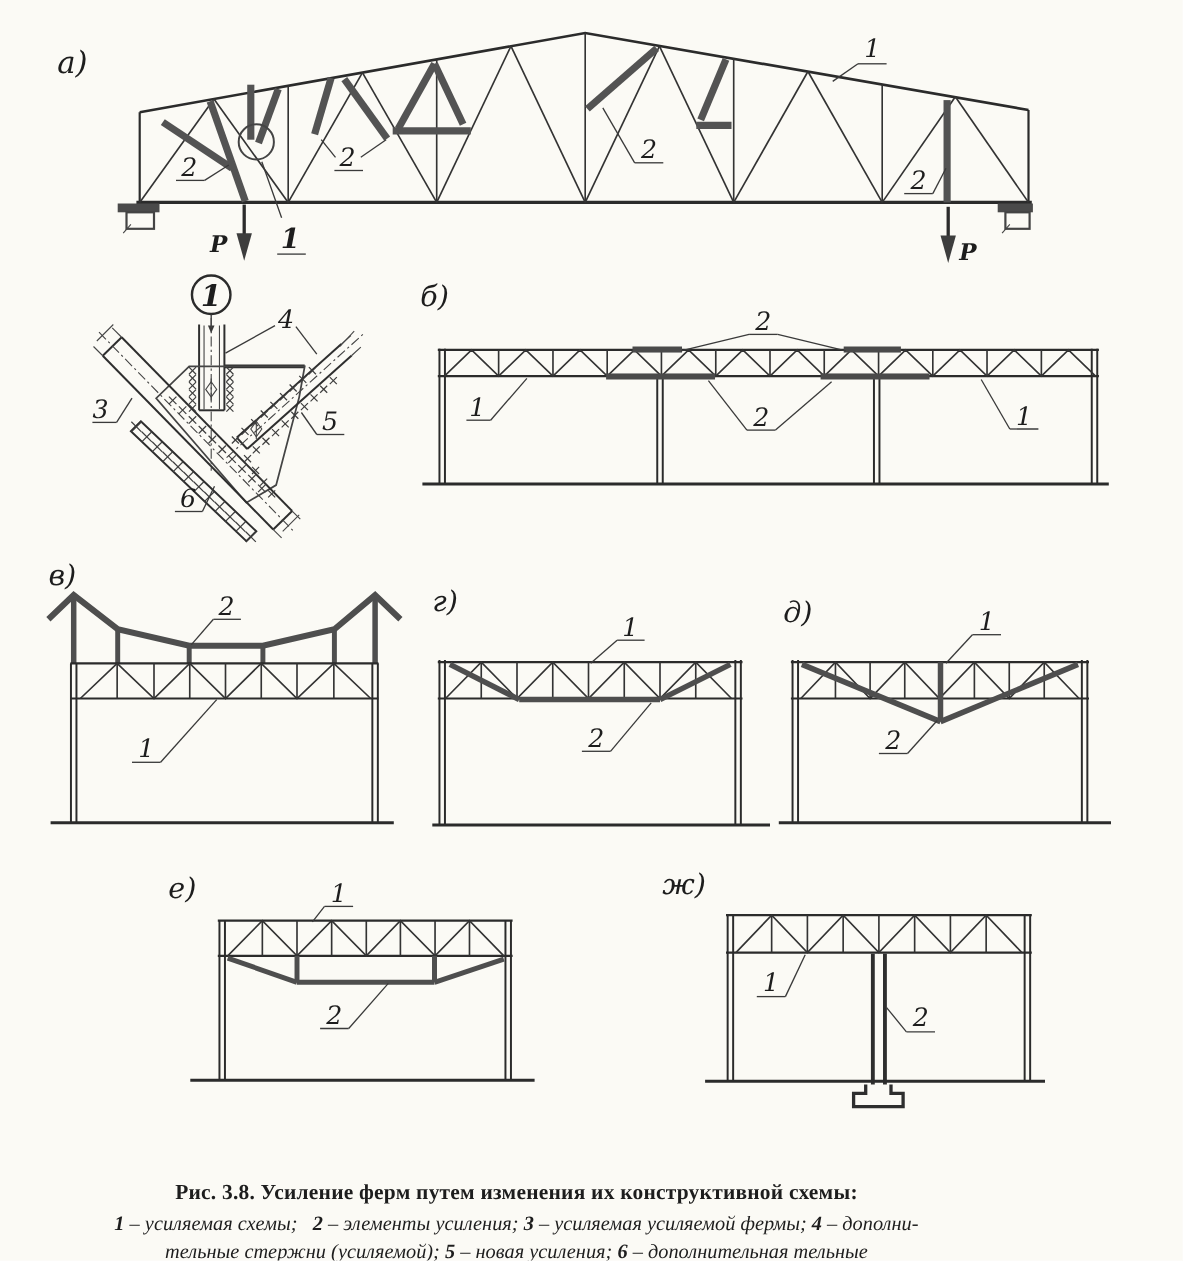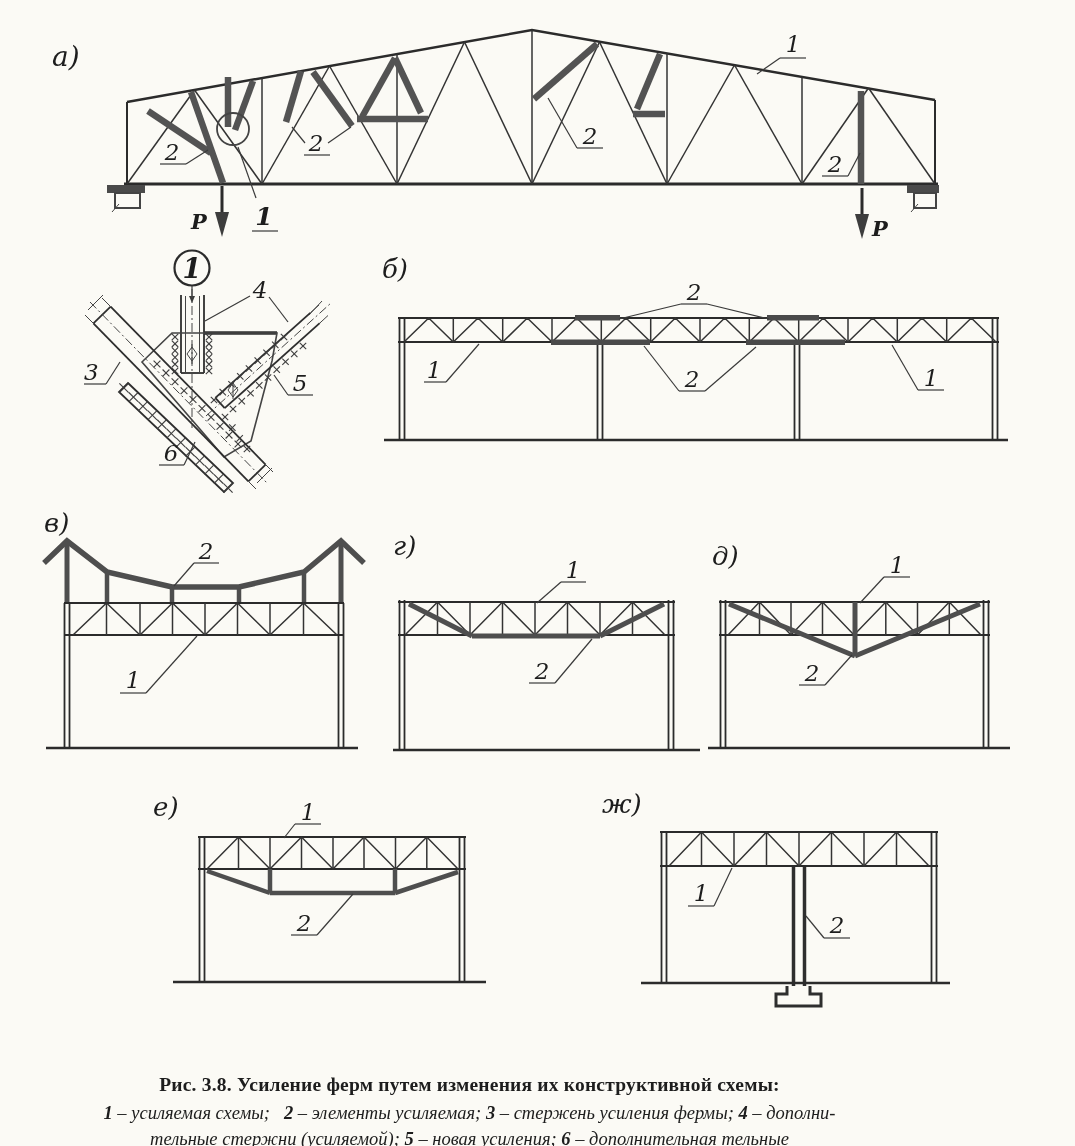--- a/index.html
+++ b/index.html
@@ -499,19 +499,19 @@
         <line class="ld" x1="714" y1="906" x2="732" y2="868"></line>
     <text class="num" x="837" y="933" text-anchor="middle">2</text>
     <line class="ld" x1="824" y1="938" x2="850" y2="938"></line>
         <line class="ld" x1="824" y1="938" x2="806" y2="916"></line>
   </g>
 </svg>
 
 <div class="caption">
   <div class="cap-title">Рис. 3.8. Усиление ферм путем изменения их конструктивной схемы:</div>
   <div class="legend">
-    <span><span class="lnum">1</span><span> – усиляемая схемы;  </span></span><span><span class="lnum">2</span><span> – элементы усиляемая; </span></span><span><span class="lnum">3</span><span> – стержень усиления фермы; </span></span><span><span class="lnum">4</span><span> – дополни-</span></span>
+    <span><span class="lnum">1</span><span> – усиляемая схемы;  </span></span><span><span class="lnum">2</span><span> – элементы усиления; </span></span><span><span class="lnum">3</span><span> – усиляемая усиляемой фермы; </span></span><span><span class="lnum">4</span><span> – дополни-</span></span>
   </div>
   <div class="legend">
     <span><span class="lnum"></span><span>тельные стержни (усиляемой); </span></span><span><span class="lnum">5</span><span> – новая усиления; </span></span><span><span class="lnum">6</span><span> – дополнительная тельные</span></span>
   </div>
 </div>
 </div>
 
 </body></html>

